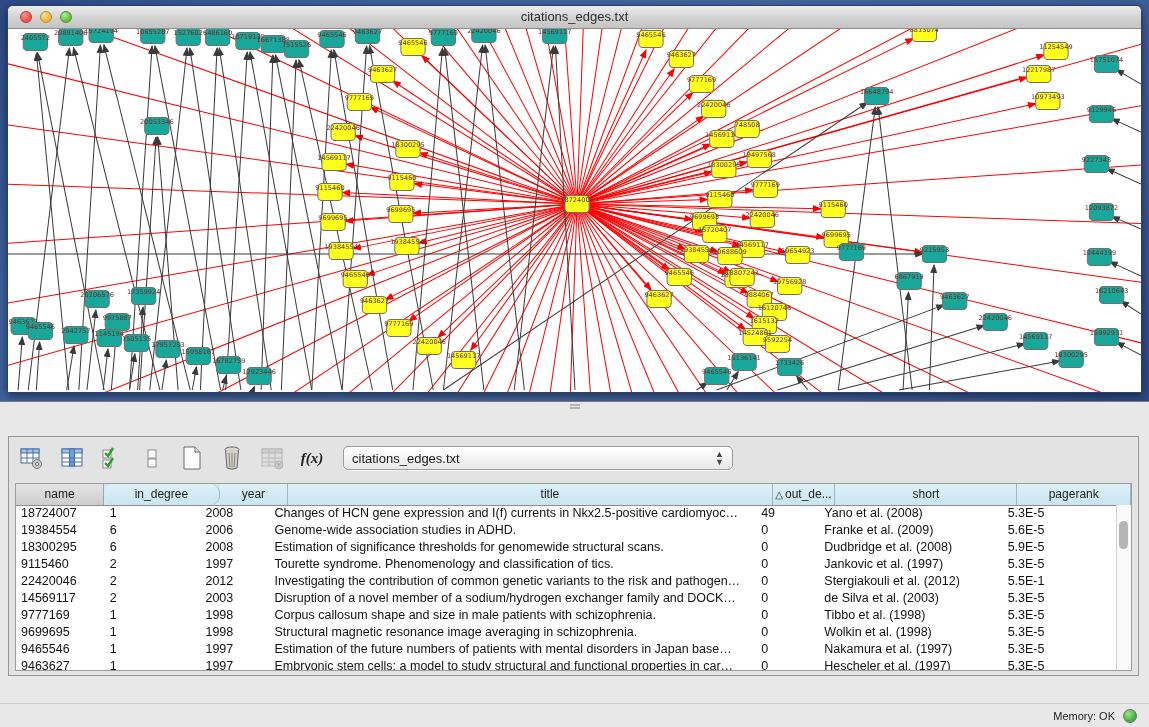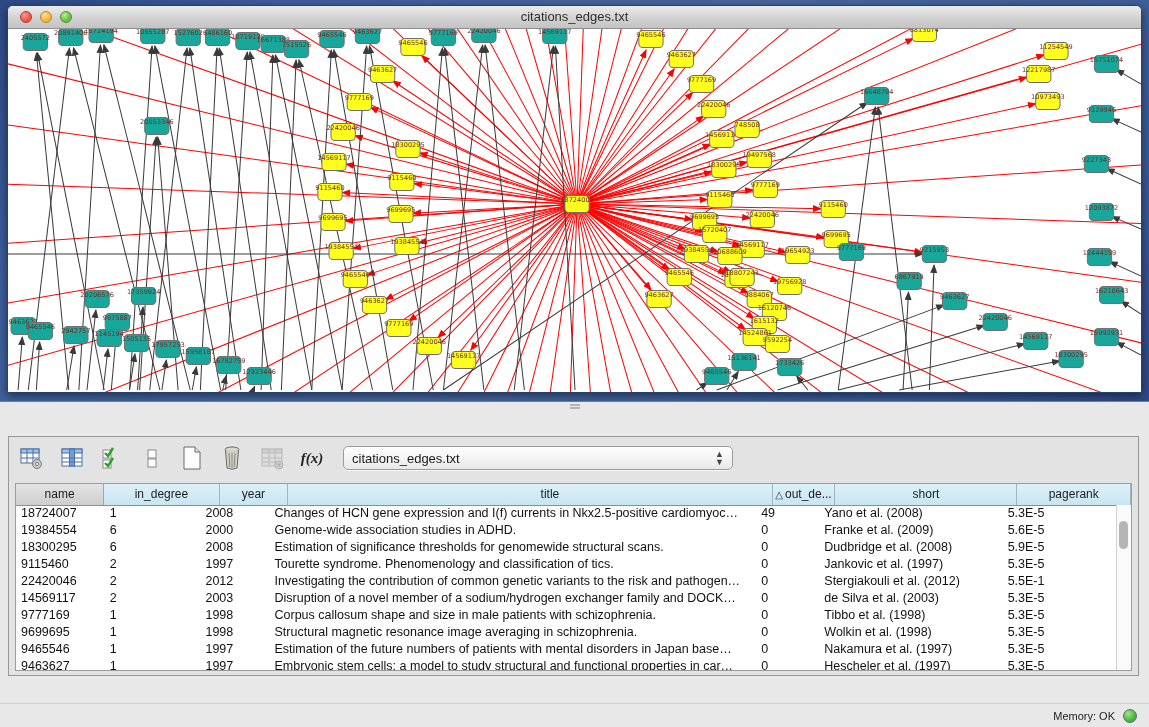--- a/index.html
+++ b/index.html
@@ -737,41 +737,41 @@
       <span class="tbtn fx">f(x)</span>
       <span class="combo">
         <span class="val">citations_edges.txt</span>
         <span class="arrows">▲<br>▼</span>
       </span>
     </div>
 
     <div class="tablewrap">
       <div class="thead" id="thead">
           <div class="th gray" style="width: 90px;">name</div>
-          <div class="th" style="width: 118px;">in_degree</div>
+          <div class="th" style="width: 118px; border-radius: 9px;">in_degree</div>
           <div class="th" style="width: 70px;">year</div>
           <div class="th" style="width: 494px; padding-left: 40px;">title</div>
           <div class="th" style="width: 64px;"><span class="sort-tri">△</span>out_de...</div>
           <div class="th" style="width: 186px;">short</div>
           <div class="th" style="width: 116px;">pagerank</div>
         </div>
       <div class="tbody" id="tbody">
           <div class="tr">
             <div class="td" style="width: 90px;">18724007</div>
             <div class="td" style="width: 97px;">1</div>
             <div class="td" style="width: 70px;">2008</div>
             <div class="td" style="width: 494px;">Changes of HCN gene expression and I(f) currents in Nkx2.5-positive cardiomyoc…</div>
             <div class="td" style="width: 64px;">49</div>
             <div class="td" style="width: 186px;">Yano et al. (2008)</div>
             <div class="td" style="width: 116px;">5.3E-5</div>
           </div>
           <div class="tr">
             <div class="td" style="width: 90px;">19384554</div>
             <div class="td" style="width: 97px;">6</div>
-            <div class="td" style="width: 70px;">2000</div>
+            <div class="td" style="width: 70px;">2006</div>
             <div class="td" style="width: 494px;">Genome-wide association studies in ADHD.</div>
             <div class="td" style="width: 64px;">0</div>
             <div class="td" style="width: 186px;">Franke et al. (2009)</div>
             <div class="td" style="width: 116px;">5.6E-5</div>
           </div>
           <div class="tr">
             <div class="td" style="width: 90px;">18300295</div>
             <div class="td" style="width: 97px;">6</div>
             <div class="td" style="width: 70px;">2008</div>
             <div class="td" style="width: 494px;">Estimation of significance thresholds for genomewide structural scans.</div>

